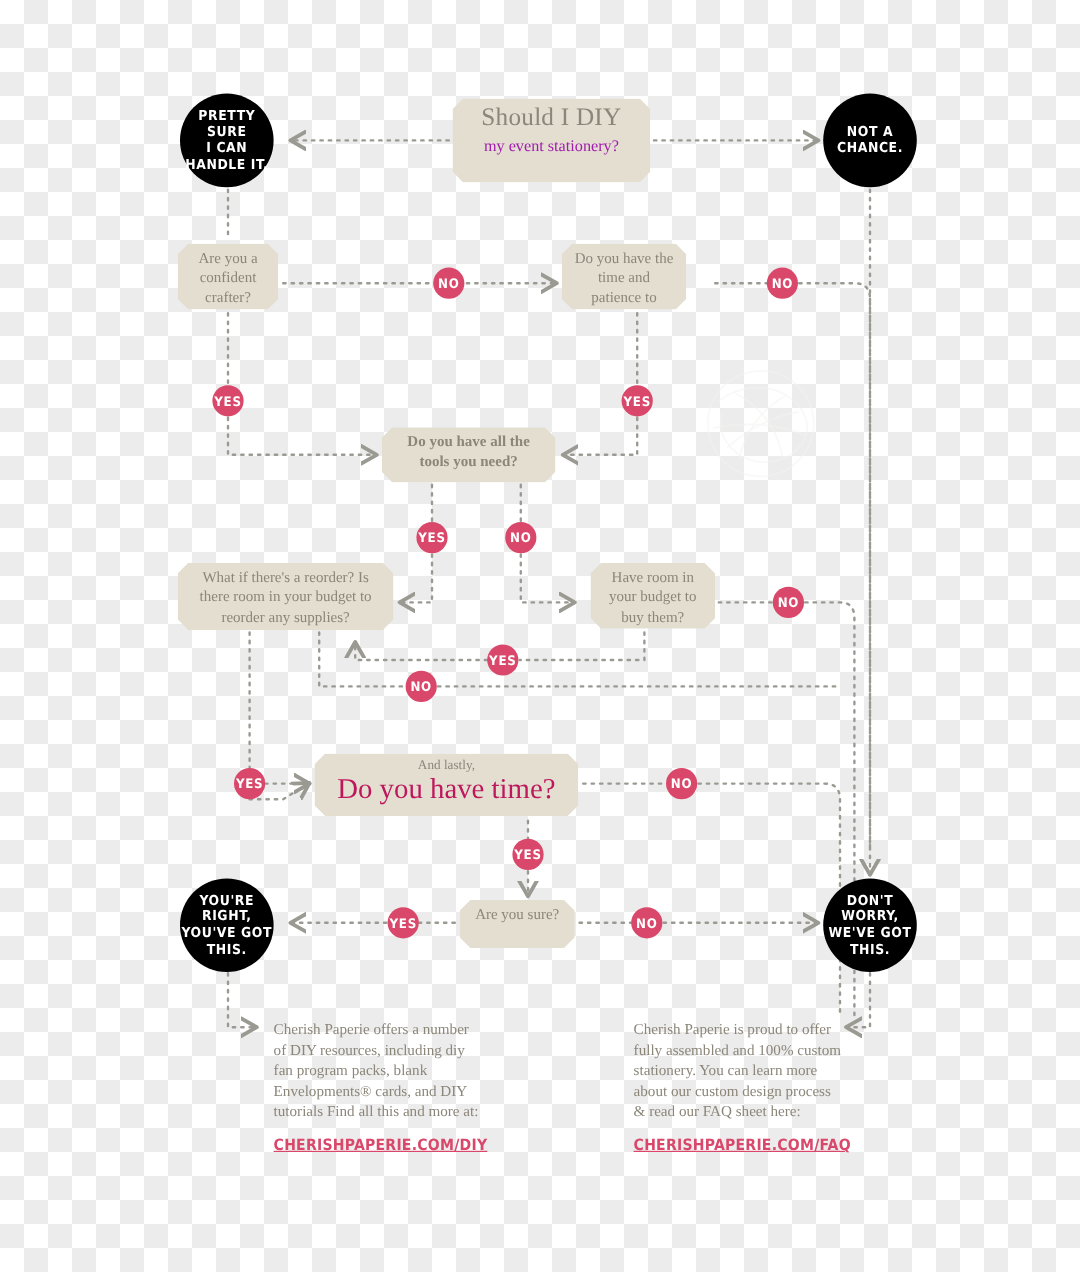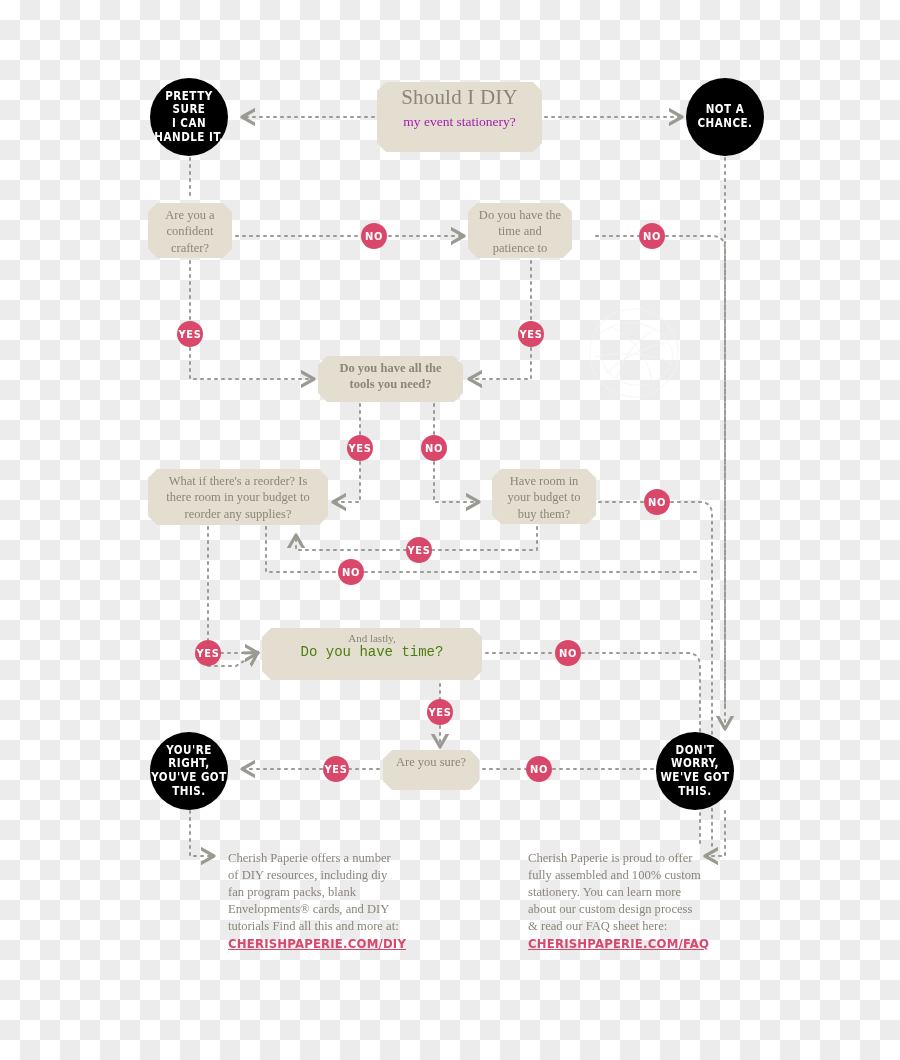--- a/index.html
+++ b/index.html
@@ -47,60 +47,60 @@
   #title-box .t1{font-size:21px;color:#8b857a;letter-spacing:.2px;line-height:1.1;}
   #title-box .t2{font-size:13.5px;color:#a21caf;margin-top:4px;}
 
   #q-confident{left:148px;top:203px;width:84px;height:55px;}
   #q-time{left:468px;top:203px;width:104px;height:55px;}
   #q-tools{left:318px;top:356px;width:145px;height:46px;font-weight:bold;}
   #q-mistake{left:148px;top:469px;width:180px;height:56px;}
   #q-haveroom{left:492px;top:469px;width:104px;height:55px;}
   #q-lastly{left:262px;top:628px;width:220px;height:52px;}
   #q-lastly .s1{font-size:11px;color:#8b857a;line-height:1.1;}
-  #q-lastly .s2{font-size:14px;color:#4d7c0f;line-height:1.2;font-family:Liberation Mono, monospace;}
+  #q-lastly .s2{font-size:24px;color:#be185d;line-height:1.2;}
   #q-sure{left:383px;top:750px;width:96px;height:40px;}
 
   
   .pcircle{
     position:absolute;border-radius:50%;
     background:#000000;color:#ffffff;
     display:flex;align-items:center;justify-content:center;text-align:center;
     font-family:"DejaVu Sans Condensed","Liberation Sans", sans-serif;
     font-weight:700;
     letter-spacing:.5px;
     line-height:1.18;
     box-sizing:border-box;
   }
   .pcircle.big{width:78px;height:78px;font-size:11.5px;}
   #c-prettysure{left:150px;top:78px;}
   #c-notachance{left:686px;top:78px;}
   #c-youreright{left:150px;top:732px;}
-  #c-dontworry{left:656px;top:732px;}
+  #c-dontworry{left:686px;top:732px;}
 
   .badge{
     position:absolute;width:26px;height:26px;border-radius:50%;
     background:#d9486a;color:#fff;
     display:flex;align-items:center;justify-content:center;
     font-family:"DejaVu Sans Condensed","Liberation Sans", sans-serif;
     font-weight:700;font-size:11px;letter-spacing:.6px;
     box-sizing:border-box;
   }
 
   
   .blurb{
     position:absolute;
     color:#8c8679;
     font-size:12.6px;line-height:1.35;
     font-family:"Liberation Serif", serif;
   }
   #blurb-left{left:228px;top:850px;width:175px;}
   #blurb-right{left:528px;top:850px;width:175px;}
   .urllink{
-    display:block;
+    display:block;margin-top:11px;
     color:#d9486a;
     font-family:"DejaVu Sans Condensed","Liberation Sans", sans-serif;
     font-weight:700;font-size:13px;letter-spacing:.2px;
   }
 
   
   #watermark{
     position:absolute;left:572px;top:305px;width:124px;height:96px;
     opacity:.55;pointer-events:none;
   }

